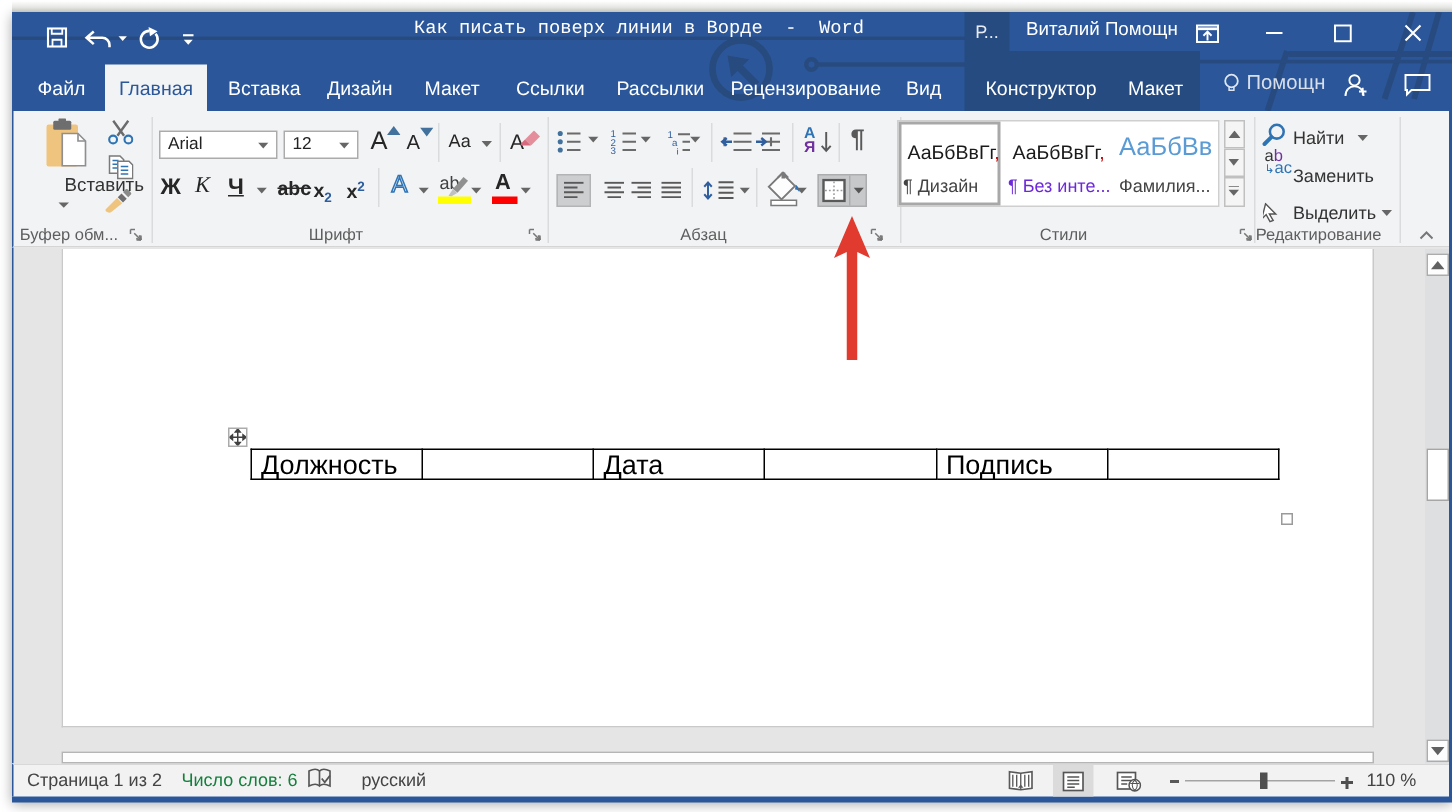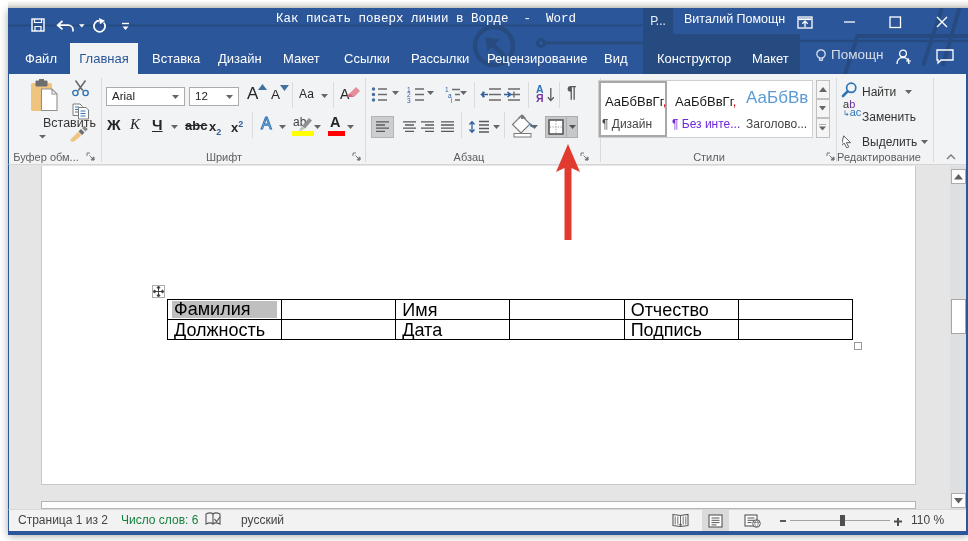--- a/index.html
+++ b/index.html
@@ -356,21 +356,21 @@
       </g>
     </svg>
   </div>
 <div class="abs" style="left:598px;top:80px;width:215px;height:58px;background:#fff;border:1px solid #CFCFCF;"></div>
 <div class="abs" style="left:599px;top:81px;width:68px;height:56px;border:2px solid #A8A8A8;background:#fff;"></div>
 <div class="abs" style="left:605px;top:94px;font-size:13px;color:#1A1A1A;white-space:nowrap;">АаБбВвГг<span style="color:#C00000;">,</span></div>
 <div class="abs" style="left:602px;top:117px;font-size:12px;color:#444;white-space:nowrap;">¶ Дизайн</div>
 <div class="abs" style="left:675px;top:94px;font-size:13px;color:#1A1A1A;white-space:nowrap;">АаБбВвГг<span style="color:#C00000;">,</span></div>
 <div class="abs" style="left:672px;top:117px;font-size:12px;color:#6d28d9;white-space:nowrap;">¶ Без инте...</div>
 <div class="abs" style="left:746px;top:88px;font-size:17px;color:#5B9BD5;white-space:nowrap;width:66px;overflow:hidden;">АаБбВв</div>
-<div class="abs" style="left:746px;top:117px;font-size:12px;color:#444;white-space:nowrap;">Заголово...</div>
+<div class="abs" style="left:746px;top:117px;font-size:12px;color:#444;white-space:nowrap;">Фамилия...</div>
 <div class="abs" style="left:816px;top:80px;width:14px;height:58px;">
 <div style="position:absolute;left:0;top:0;width:14px;height:19px;background:#F5F5F5;border:1px solid #C0C0C0;"></div>
 <div style="position:absolute;left:0;top:19px;width:14px;height:19px;background:#F5F5F5;border:1px solid #C0C0C0;"></div>
 <div style="position:absolute;left:0;top:38px;width:14px;height:20px;background:#F5F5F5;border:1px solid #C0C0C0;"></div>
 <svg width="8" height="5" style="position:absolute;left:3px;top:7px;">
       <path d="M4 0 l4 5 h-8 z" fill="#666"></path>
     </svg>
 <svg width="8" height="5" style="position:absolute;left:3px;top:26px;">
       <path d="M0 0 l3.5 4.5 3.5 -4.5 z" fill="#666"></path>
     </svg>
@@ -441,30 +441,20 @@
 <div class="abs" style="left:152px;top:285px;width:13px;height:13px;border:1px solid #ABABAB;background:#fff;">
 <svg width="11" height="11" viewBox="0 0 11 11">
       <g stroke="#404040" stroke-width="1" fill="#404040">
 <path d="M5.5 1.5 v8 M1.5 5.5 h8"></path>
 <path d="M5.5 0 l1.6 2 h-3.2 z M5.5 11 l1.6 -2 h-3.2 z M0 5.5 l2 -1.6 v3.2 z M11 5.5 l-2 -1.6 v3.2 z"></path>
 </g>
     </svg>
   </div>
 <table id="doctable" style="position:absolute;left:167px;top:299px;width:686px;border-collapse:collapse;table-layout:fixed;font-size:18px;color:#000;font-family:'Liberation Sans',sans-serif;">
 <tbody>
-      <tr style="height:20.2px;">
-<td style="border:1.6px solid #000;padding:0;">
-          <span style="display:block;background:#BFBFBF;margin:0 4px 0 4px;padding:0 0 0 2px;height:17px;line-height:16px;">Фамилия</span>
-        </td>
-<td style="border:1.6px solid #000;"></td>
-<td style="border:1.6px solid #000;padding:0 0 0 6px;line-height:16px;">Имя</td>
-<td style="border:1.6px solid #000;"></td>
-<td style="border:1.6px solid #000;padding:0 0 0 6px;line-height:16px;">Отчество</td>
-<td style="border:1.6px solid #000;"></td>
-</tr>
 <tr style="height:20.2px;">
 <td style="border:1.6px solid #000;padding:0 0 0 6px;line-height:16px;">Должность</td>
 <td style="border:1.6px solid #000;"></td>
 <td style="border:1.6px solid #000;padding:0 0 0 6px;line-height:16px;">Дата</td>
 <td style="border:1.6px solid #000;"></td>
 <td style="border:1.6px solid #000;padding:0 0 0 6px;line-height:16px;">Подпись</td>
 <td style="border:1.6px solid #000;"></td>
 </tr>
 </tbody>
   </table>

